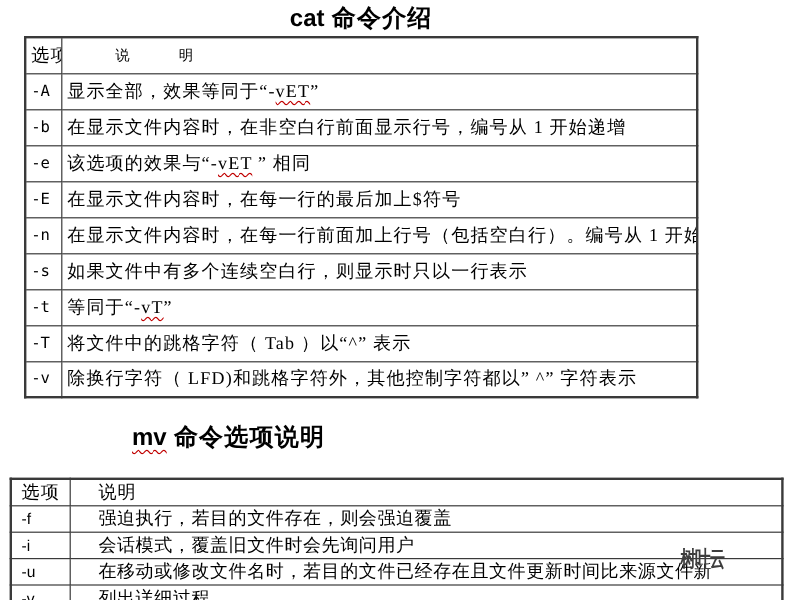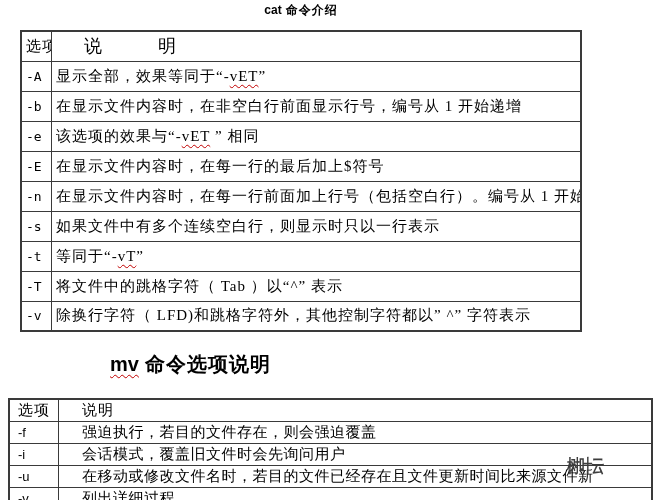--- a/index.html
+++ b/index.html
@@ -9,21 +9,21 @@
     color: #000000;
     font-family: "Liberation Serif", "DejaVu Serif", serif;
     position: relative;
     overflow: hidden;
   }
 
   
   .title1 {
     position: absolute; top: 2px; left: 20px; width: 562px;
     text-align: center;
-    font-size: 12px; font-weight: bold;
+    font-size: 20px; font-weight: bold;
     letter-spacing: 1px;
   }
   .cmd-latin {
     font-family: "Liberation Sans", "DejaVu Sans", sans-serif;
     font-weight: 700;
     letter-spacing: 0;
   }
   .title2 {
     position: absolute; top: 351px; left: 110px;
     font-size: 20px; font-weight: bold;
@@ -37,21 +37,21 @@
   .t1 { left: 20px; top: 30px; width: 562px; border: 2px solid #3a3a3a; }
   .t1 td { border: 1px solid #3a3a3a; }
   .t1 tr { height: 30px; }
   .t1 .opt {
     width: 24px; padding-left: 4px;
     font-family: "DejaVu Sans Mono", "Liberation Mono", monospace;
     font-size: 13px;
   }
   .t1 .desc { padding-left: 4px; font-size: 15px; letter-spacing: 1px; }
   .t1 .hdr1 { font-size: 15px; letter-spacing: 1px; font-family: "Liberation Serif", serif; }
-  .t1 .hdr2 { white-space: pre; padding-left: 32px; font-size: 18px; letter-spacing: 1px; }
+  .t1 .hdr2 { white-space: pre; padding-left: 44px; font-size: 12px; letter-spacing: 1px; }
 
   .t2 { left: 8px; top: 398px; width: 645px; border: 2px solid #3a3a3a; }
   .t2 td { border: 1px solid #3a3a3a; }
   .t2 tr { height: 19.5px; }
   .t2 .opt {
     width: 39px; padding-left: 8px;
     font-family: "Liberation Sans", "DejaVu Sans", sans-serif;
     font-size: 13px;
   }
   .t2 .desc { padding-left: 23px; font-size: 15px; letter-spacing: 0.5px; }

